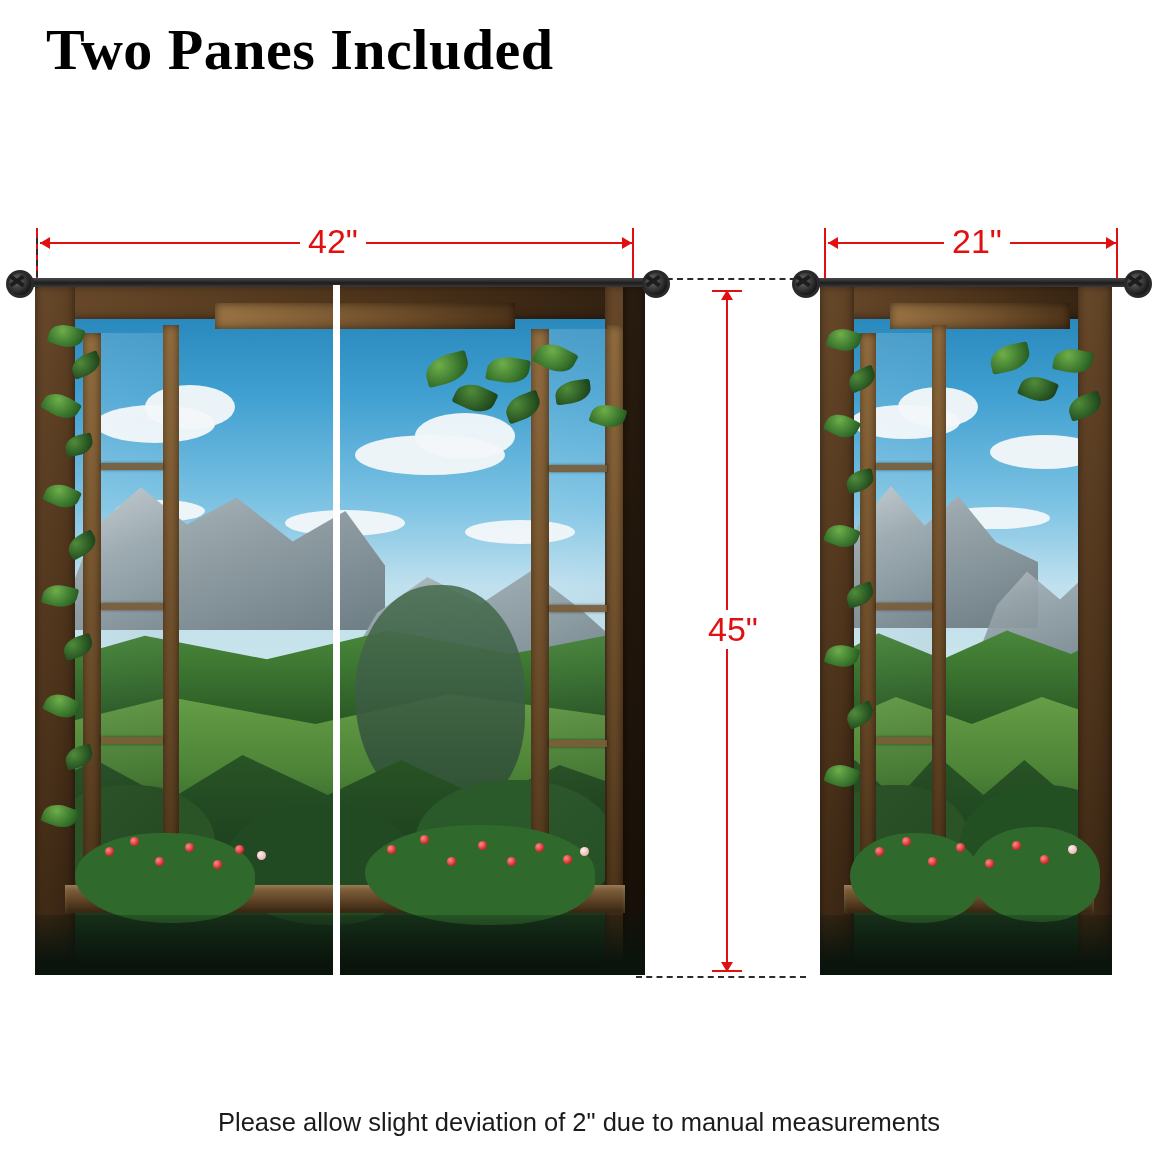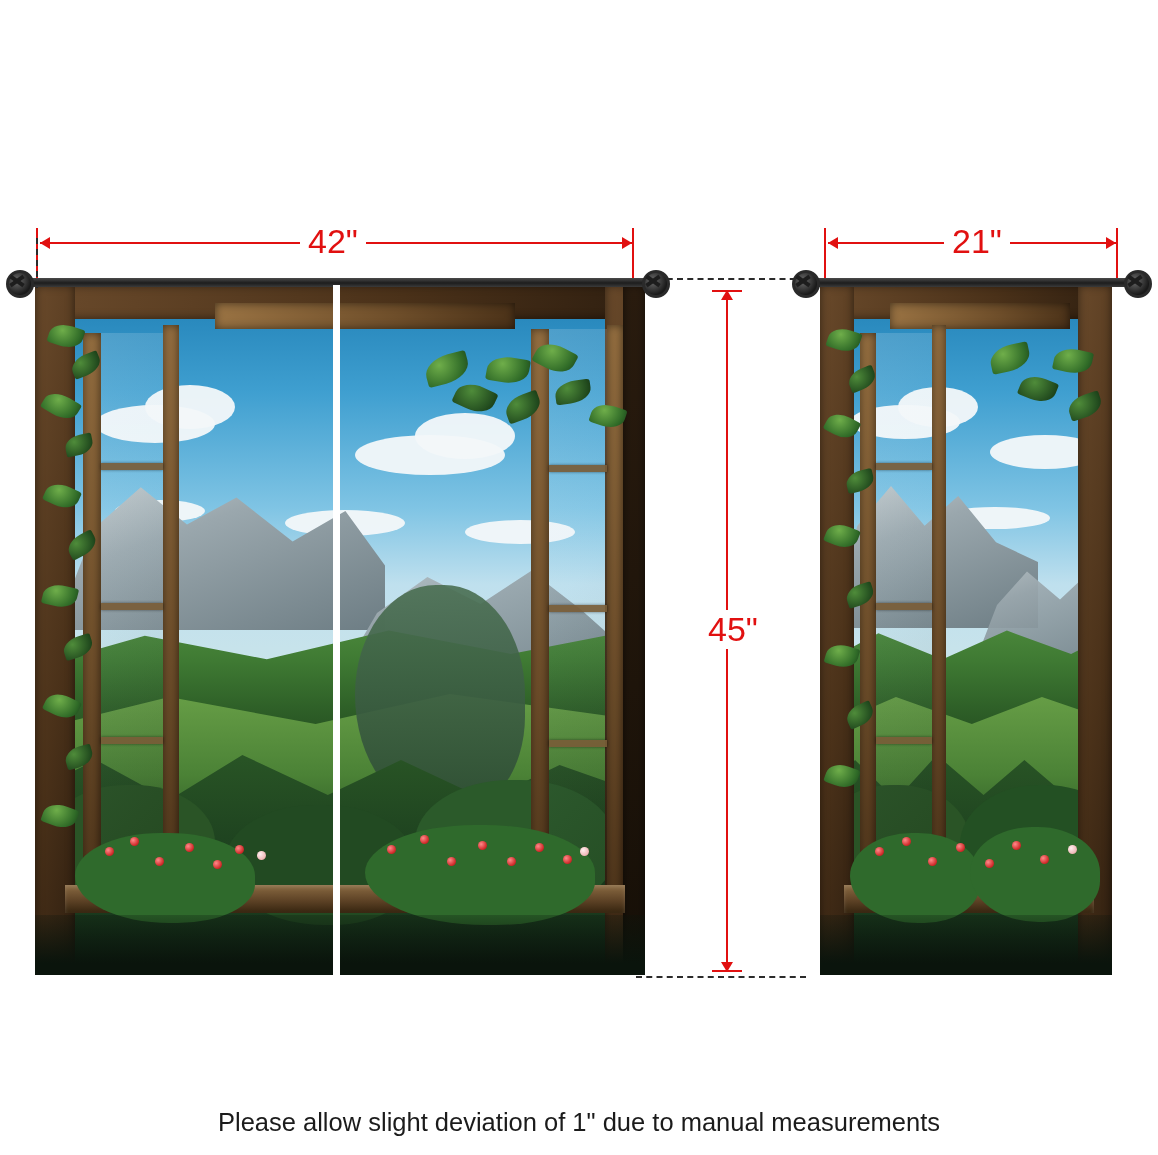--- a/index.html
+++ b/index.html
@@ -247,20 +247,21 @@
   .guide-h {
     position: absolute;
     border-top: 2px dashed #2b2b2b;
   }
 </style>
 </head>
 <body>
 
 <div id="page">
 
+  <div class="headline">Two Panes Included</div>
 
   <div class="rod" style="left:24px; top:278px; width:632px;"></div>
   <div class="finial" style="left:4px; top:268px;">
     <div class="ring"></div>
       <div class="bar"></div>
       <div class="bar2"></div>
   </div>
   <div class="finial" style="left:640px; top:268px;">
     <div class="ring"></div>
       <div class="bar"></div>
@@ -446,14 +447,14 @@
   <div class="guide-h" style="left:636px; top:976px; width:170px; height:0;"></div>
   <div class="guide" style="left:36px; top:238px; height:50px;"></div>
 
   <div class="dimline dim-v" style="left:726px; top:290px; width:2px; height:682px;"></div>
   <div class="tick-h" style="left:712px; top:290px; width:30px;"></div>
   <div class="tick-h" style="left:712px; top:970px; width:30px;"></div>
   <div class="arrow arrow-u" style="left:721px; top:290px;"></div>
   <div class="arrow arrow-d" style="left:721px; top:962px;"></div>
   <div class="dim-label" style="left:700px; top:610px;">45"</div>
 
-  <div class="footnote">Please allow slight deviation of 1" due to manual measurements</div>
+  <div class="footnote">Please allow slight deviation of 2" due to manual measurements</div>
 </div>
 
 </body></html>

